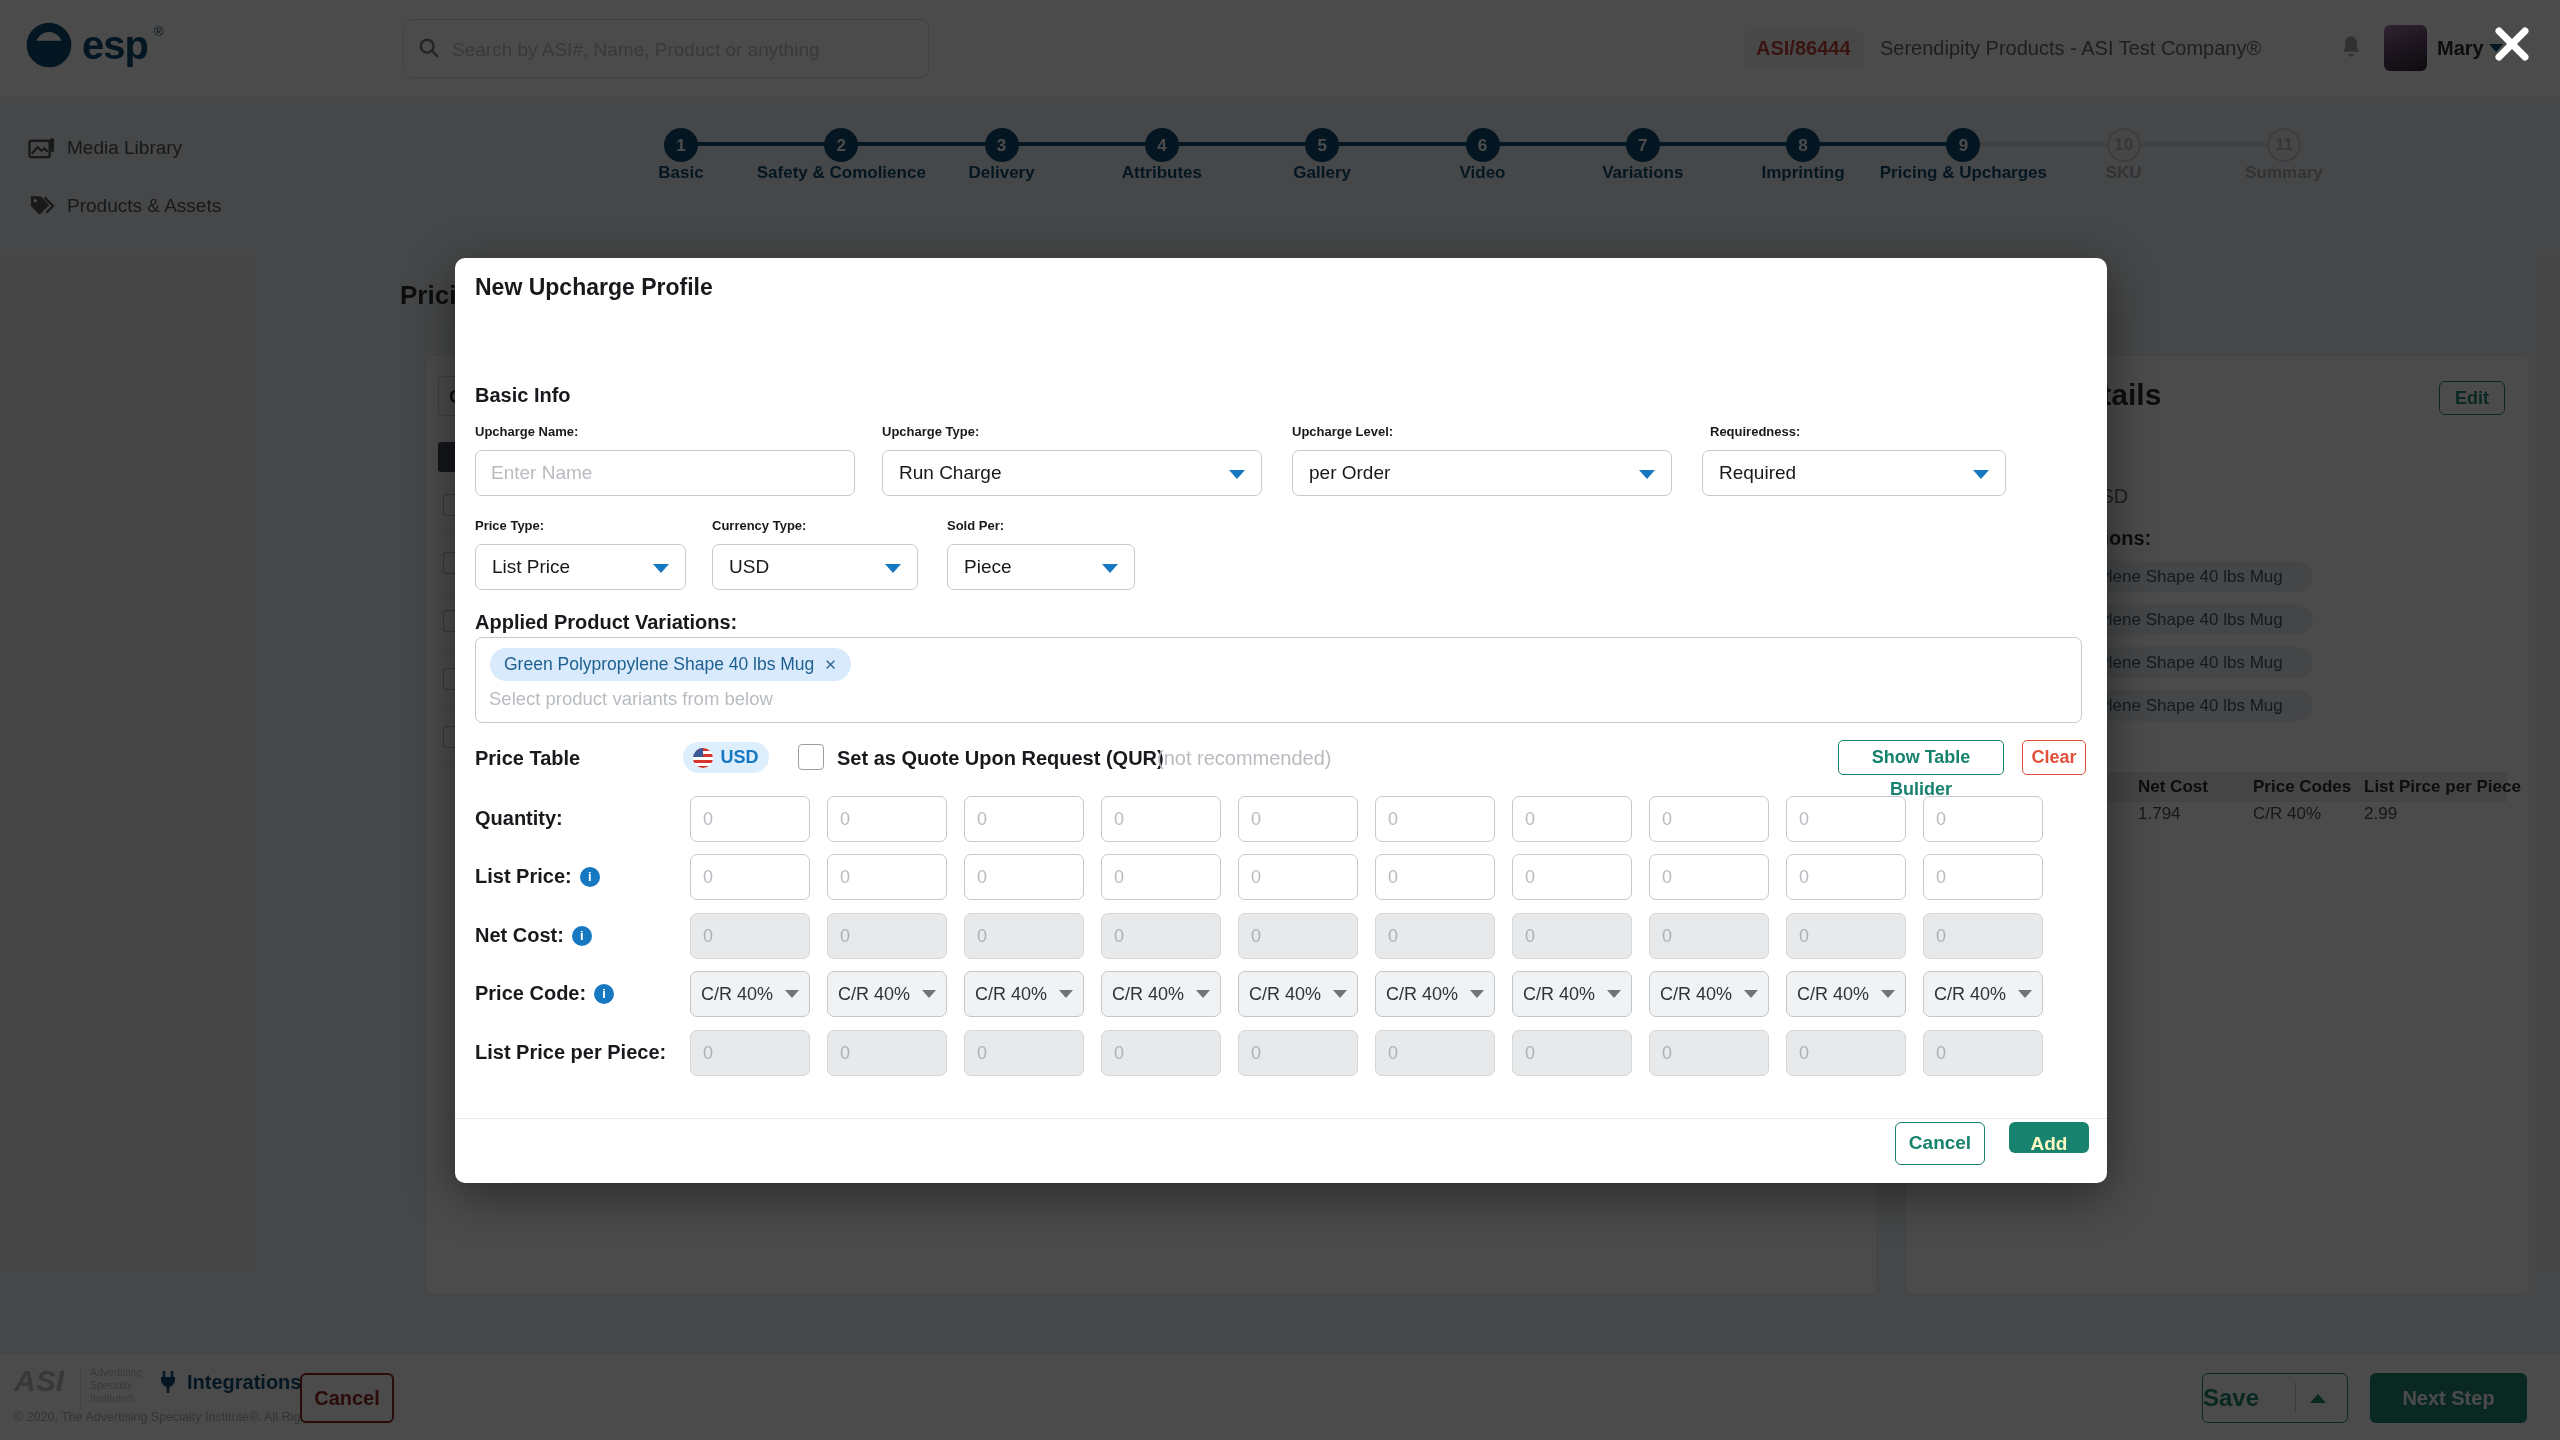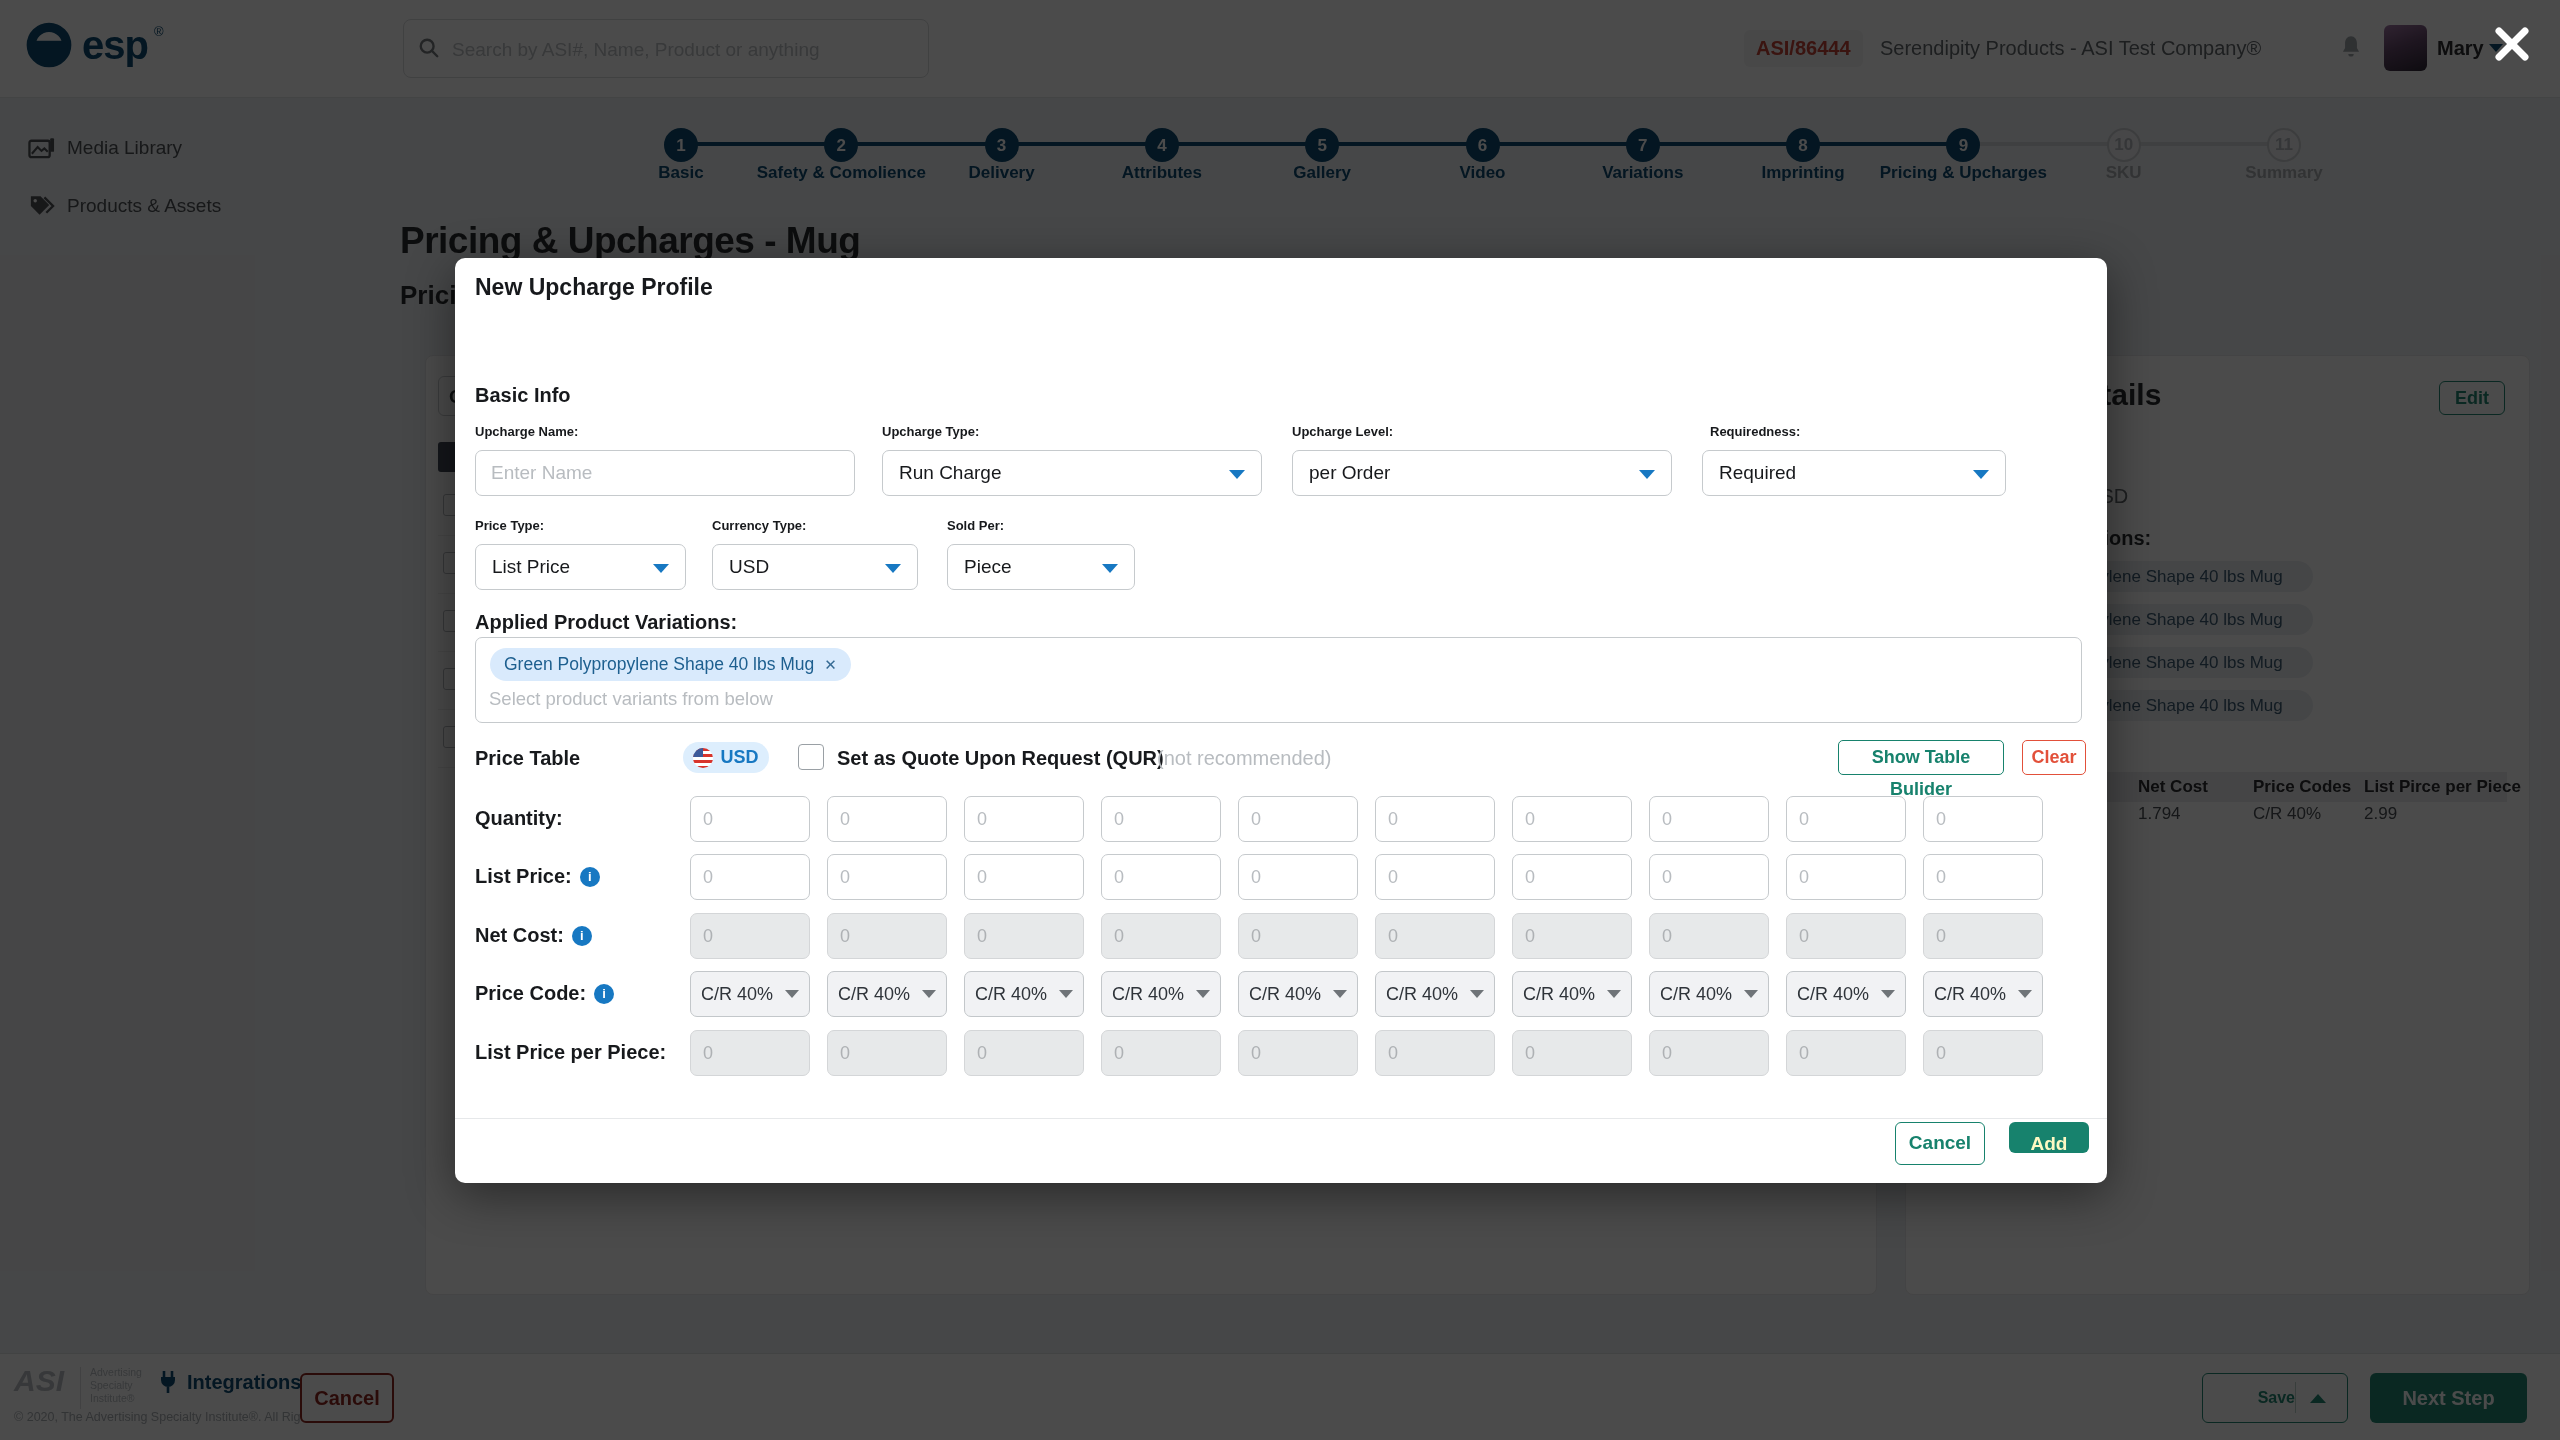--- a/index.html
+++ b/index.html
@@ -50,21 +50,21 @@
   .dt-cell{position:absolute;top:448px;font-size:17px;color:#41464b;white-space:nowrap;}
   
   .footer{position:absolute;left:0;top:1353px;width:2560px;height:87px;background:#fff;border-top:1px solid #dfe1e3;}
   .asi-logo{position:absolute;left:14px;top:10px;font-size:30px;font-weight:900;font-style:italic;color:#b7bcc1;}
   .asi-div{position:absolute;left:80px;top:13px;width:1px;height:42px;background:#d9dbdd;}
   .asi-lines{position:absolute;left:90px;top:12px;font-size:10.5px;line-height:13px;color:#b7bcc1;}
   .integrations{position:absolute;left:157px;top:16px;display:flex;align-items:center;gap:8px;font-size:20px;font-weight:700;color:var(--navy);}
   .copyright{position:absolute;left:14px;top:56px;font-size:12.5px;color:#a6abb0;}
   .foot-cancel{position:absolute;left:300px;top:19px;width:94px;height:50px;border:2px solid var(--darkred);border-radius:6px;color:var(--darkred);font-size:20px;font-weight:700;text-align:center;line-height:46px;box-sizing:border-box;background:#fff;}
   .save-btn{position:absolute;left:2202px;top:19px;width:146px;height:50px;border:1.5px solid var(--teal);border-radius:6px;box-sizing:border-box;background:#fff;}
-  .save-text{position:absolute;left:0;top:0;width:92px;text-align:right;line-height:47px;font-size:16px;font-weight:700;color:var(--teal);}
+  .save-text{position:absolute;left:0;top:0;width:92px;text-align:left;line-height:47px;font-size:24px;font-weight:700;color:var(--teal);}
   .save-div{position:absolute;left:92px;top:8px;width:1px;height:31px;background:#b9cfc9;}
   .save-caret{position:absolute;left:107px;top:20px;width:0;height:0;border-left:8px solid transparent;border-right:8px solid transparent;border-bottom:9px solid var(--teal);}
   .next-btn{position:absolute;left:2370px;top:19px;width:157px;height:50px;background:var(--teal);border-radius:6px;color:#fff;font-size:20px;font-weight:700;text-align:center;line-height:50px;}
   
   .overlay{position:absolute;left:0;top:0;width:2560px;height:1440px;background:rgba(5,5,5,0.72);z-index:10;}
   .modal-close{position:absolute;left:2494px;top:26px;z-index:30;}
   .modal{position:absolute;left:455px;top:258px;width:1652px;height:925px;background:#fff;border-radius:10px;z-index:20;box-shadow:0 12px 48px rgba(0,0,0,.45);}
   .m-title{position:absolute;left:20px;top:16px;font-size:23px;font-weight:800;color:#17191c;}
   .m-basic{position:absolute;left:20px;top:126px;font-size:20px;font-weight:800;color:#17191c;}
   .f-label{position:absolute;font-size:13px;font-weight:700;color:#17191c;white-space:nowrap;}
@@ -174,21 +174,20 @@
       <div class="step-circle active" style="left: 1786.1px;">8</div>
       <div class="step-label active" style="left: 1693.1px;">Imprinting</div>
       <div class="step-circle active" style="left: 1946.4px;">9</div>
       <div class="step-label active" style="left: 1853.4px;">Pricing &amp; Upcharges</div>
       <div class="step-circle" style="left: 2106.7px;">10</div>
       <div class="step-label" style="left: 2013.7px;">SKU</div>
       <div class="step-circle" style="left: 2267px;">11</div>
       <div class="step-label" style="left: 2174px;">Summary</div>
     </div>
 
-  <div class="page-title">Pricing &amp; Upcharges - Mug</div>
   <div class="pricing-label">Pricing</div>
 
   <div class="card" id="left-card">
     <div class="create-btn">Create an Upcharge Profile</div>
     <div class="dark-head"></div>
     <div id="bg-rows">
         <div class="bg-row" style="top: 121px;">
           <div class="bg-check"></div>
         </div>
         <div class="bg-row" style="top: 179px;">

